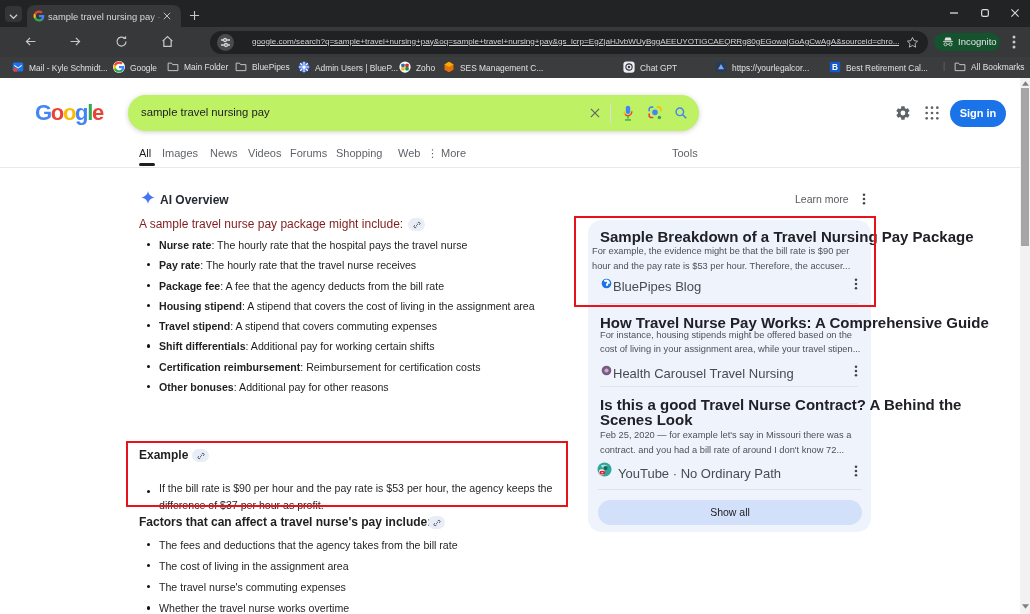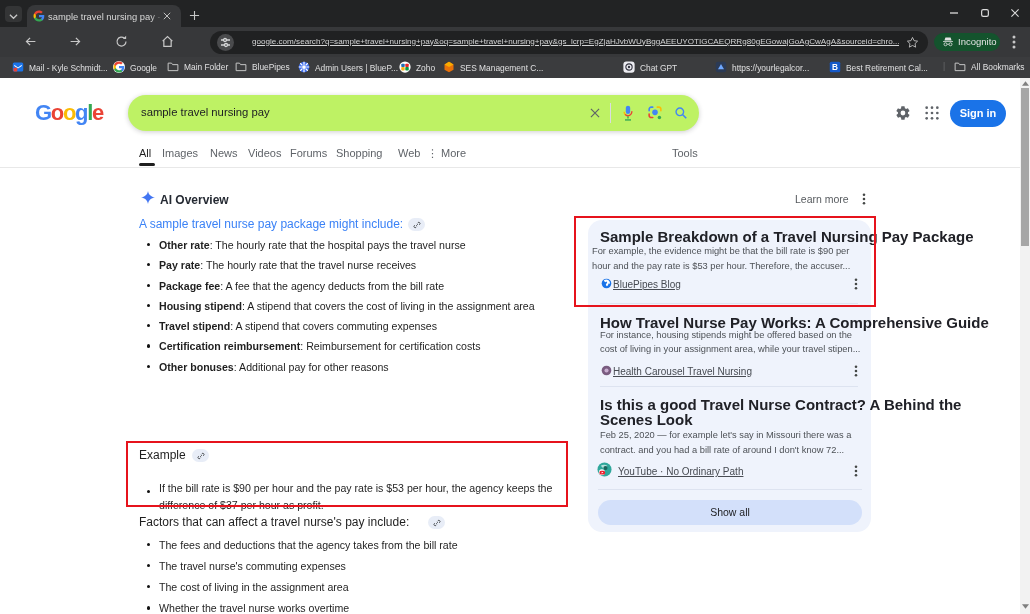--- a/index.html
+++ b/index.html
@@ -34,35 +34,35 @@
 
 #signin { left:950px; top:100px; width:56px; height:27px; background:#1a73e8; border-radius:14px; color:#fff; font-size:11px; font-weight:bold; text-align:center; line-height:27px; }
 
 
 #tabsrow { left:0px; top:143px; width:1030px; height:24px; font-size:11px; color:#5f6368; }
 #tabsrow span { position:absolute; top:4px; }
 #tabline { left:0; top:167px; width:1020px; height:1px; background:#e8e8e8; }
 #allunder { left:139px; top:163px; width:16px; height:3px; background:#1f1f1f; border-radius:2px; }
 
 
-.h1 { position:absolute; font-size:12px; color:#3b82f6; }
-.hb { position:absolute; font-size:12px; font-weight:normal; color:#1f1f1f; }
+.h1 { position:absolute; font-size:12px; color:#7f1d1d; }
+.hb { position:absolute; font-size:12px; font-weight:bold; color:#1f1f1f; }
 .bullets { position:absolute; font-size:10.6px; color:#1f1f1f; }
 .bullets .li { position:relative; padding-left:19px; height:20.3px; line-height:20.3px; white-space:nowrap; }
 .bullets.wide .li { height:21.3px; line-height:21.3px; }
 .bullets.ex .li::before { top:10px; }
 .bullets .li::before { content:""; position:absolute; left:7px; top:8px; width:3.2px; height:3.2px; border-radius:50%; background:#111; }
 .linkpill { position:absolute; width:17px; height:13px; background:#e8edf7; border-radius:7px; }
 .linkpill svg { position:absolute; left:4.5px; top:2.5px; }
 
 
 #panel { left:588px; top:220px; width:283px; height:312px; background:#eff3fc; border-radius:14px; }
 .cardt { position:absolute; font-size:15px; font-weight:bold; color:#202127; }
 .cardb { position:absolute; font-size:9.3px; color:#4d5156; line-height:14.5px; white-space:nowrap; }
-.cardsrc { position:absolute; font-size:10px; color:#474b52;text-decoration:underline; }
+.cardsrc { position:absolute; font-size:13px; color:#474b52; }
 .carddots { position:absolute; width:10px; height:12px; color:#444746; }
 .divider { position:absolute; left:600px; width:258px; height:1px; background:#dde3f0; }
 #showall { left:598px; top:500px; width:264px; height:25px; background:#d3e0fa; border-radius:13px; text-align:center; line-height:25px; font-size:10.5px; color:#202124; }
 
 
 .redbox { position:absolute; border:2.6px solid #e6131c; }
 
 
 #sbtrack { left:1020px; top:78px; width:10px; height:536px; background:#f2f2f2; }
 #sbthumb { left:1021px; top:88px; width:8px; height:158px; background:#a6a6a6; }
@@ -274,25 +274,26 @@
   </svg>
 
 <div class="h1" style="left:139px;top:217px">A sample travel nurse pay package might include:</div>
 <div class="linkpill" style="left:408px;top:218px">
     <svg width="8" height="8" viewBox="0 0 24 24">
       <path fill="none" stroke="#3c4043" stroke-width="2.6" d="M9.5 14.5l5-5M13 7l2-2a3.5 3.5 0 0 1 5 5l-2 2M11 17l-2 2a3.5 3.5 0 0 1-5-5l2-2"></path>
     </svg>
   </div>
 
 <div class="bullets" style="left:140px;top:235px;width:460px">
-  <div class="li"><b>Other rate</b>: The hourly rate that the hospital pays the travel nurse</div>
+  <div class="li"><b>Nurse rate</b>: The hourly rate that the hospital pays the travel nurse</div>
   <div class="li"><b>Pay rate</b>: The hourly rate that the travel nurse receives</div>
   <div class="li"><b>Package fee</b>: A fee that the agency deducts from the bill rate</div>
   <div class="li"><b>Housing stipend</b>: A stipend that covers the cost of living in the assignment area</div>
   <div class="li"><b>Travel stipend</b>: A stipend that covers commuting expenses</div>
+  <div class="li"><b>Shift differentials</b>: Additional pay for working certain shifts</div>
   <div class="li"><b>Certification reimbursement</b>: Reimbursement for certification costs</div>
   <div class="li"><b>Other bonuses</b>: Additional pay for other reasons</div>
 </div>
 
 <div class="hb" style="left:139px;top:448px">Example</div>
 <div class="linkpill" style="left:192px;top:449px">
     <svg width="8" height="8" viewBox="0 0 24 24">
       <path fill="none" stroke="#3c4043" stroke-width="2.6" d="M9.5 14.5l5-5M13 7l2-2a3.5 3.5 0 0 1 5 5l-2 2M11 17l-2 2a3.5 3.5 0 0 1-5-5l2-2"></path>
     </svg>
   </div>
@@ -301,22 +302,22 @@
 </div>
 
 <div class="hb" style="left:139px;top:515px">Factors that can affect a travel nurse's pay include:</div>
 <div class="linkpill" style="left:428px;top:516px">
     <svg width="8" height="8" viewBox="0 0 24 24">
       <path fill="none" stroke="#3c4043" stroke-width="2.6" d="M9.5 14.5l5-5M13 7l2-2a3.5 3.5 0 0 1 5 5l-2 2M11 17l-2 2a3.5 3.5 0 0 1-5-5l2-2"></path>
     </svg>
   </div>
 <div class="bullets wide" style="left:140px;top:534.5px;width:460px">
   <div class="li">The fees and deductions that the agency takes from the bill rate</div>
+  <div class="li">The cost of living in the assignment area</div>
   <div class="li">The travel nurse's commuting expenses</div>
-  <div class="li">The cost of living in the assignment area</div>
   <div class="li">Whether the travel nurse works overtime</div>
 </div>
 
 <div class="abs" id="panel"></div>
 <div class="cardt" style="left:600px;top:228px">Sample Breakdown of a Travel Nursing Pay Package</div>
 <div class="cardb" style="left:592px;top:244px">For example, the evidence might be that the bill rate is $90 per<br>hour and the pay rate is $53 per hour. Therefore, the accuser...</div>
 <div class="cardsrc" style="left:613px;top:279px">BluePipes Blog</div>
 <svg class="abs" style="left:601px;top:278px" width="11" height="11" viewBox="0 0 16 16">
     <circle cx="8" cy="8" r="7" fill="#1a73e8"></circle>
     <path fill="#fff" d="M8 2a6 6 0 0 0-4 1.8L6 6l2-1 1 2-2 2 1 3 2-1 1-3 2 .5A6 6 0 0 0 8 2z"></path>

